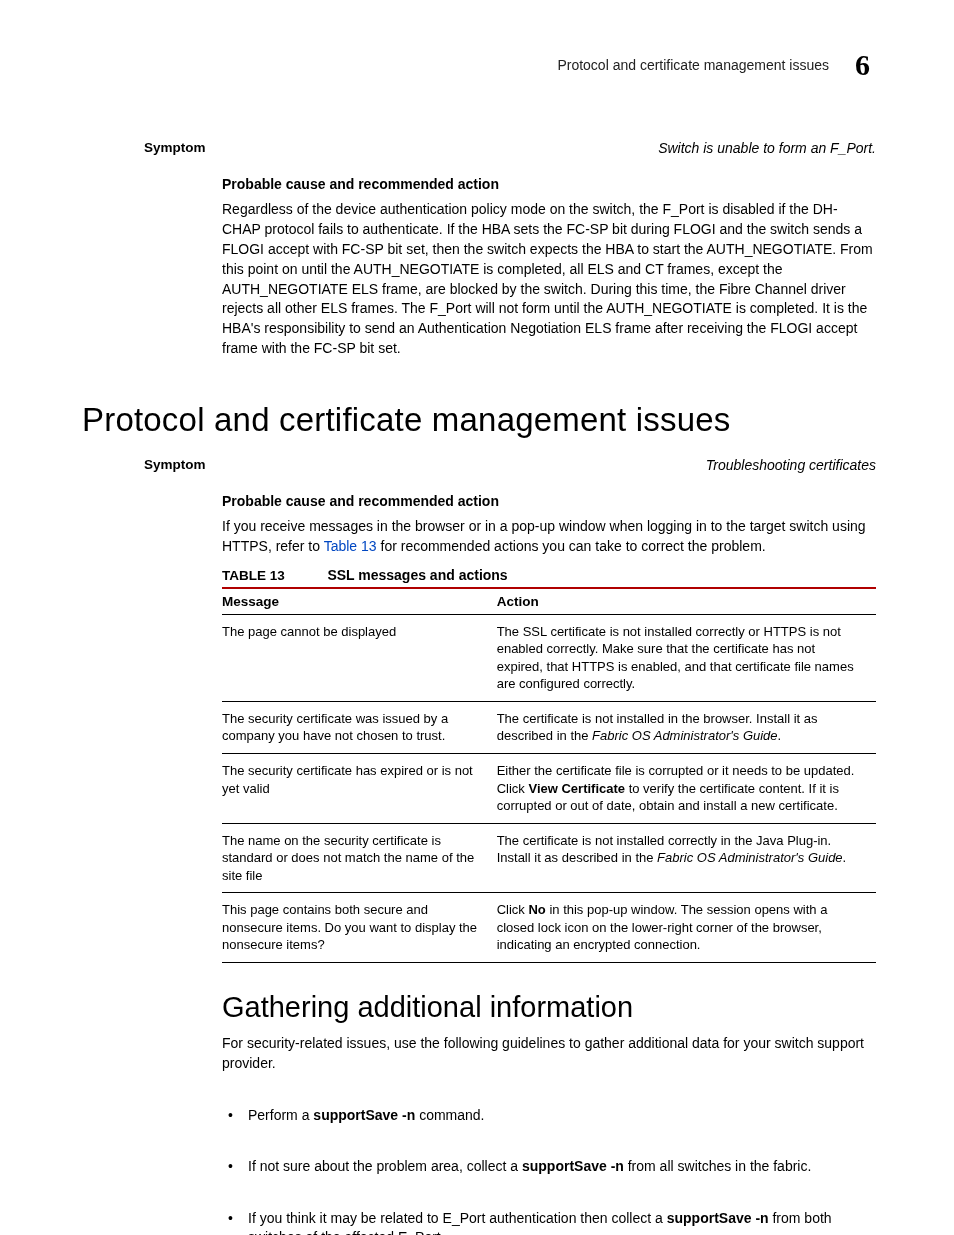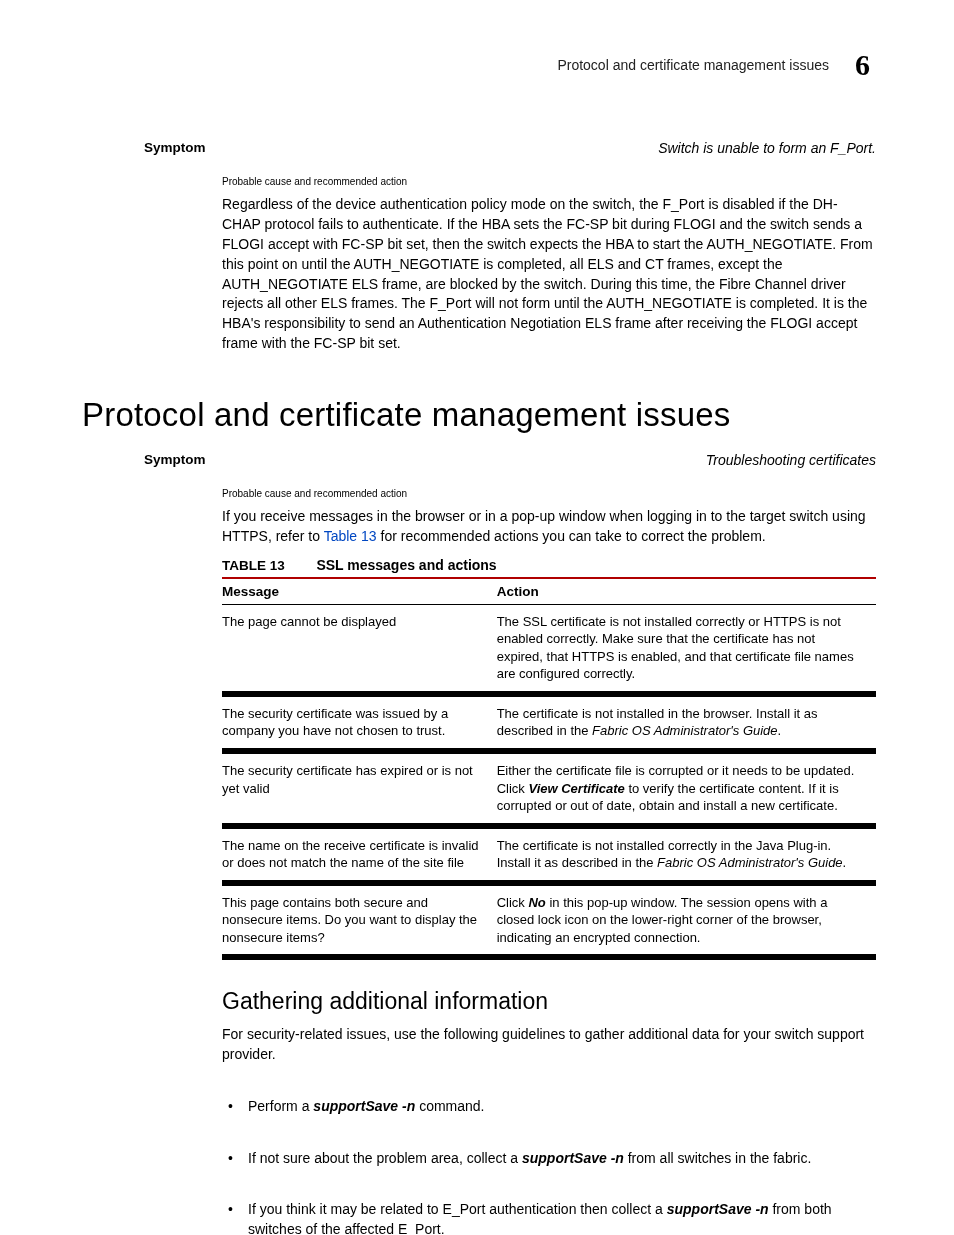--- a/index.html
+++ b/index.html
@@ -49,64 +49,64 @@
   .symptom-text {
     flex: 1;
     font-style: italic;
     font-size: 14px;
     text-align: right;
   }
   .content-block {
     margin-left: 140px;
     margin-bottom: 12px;
   }
-  .bold { font-weight: 700; font-style: italic; }
+  .bold { font-weight: 700; }
   .sub-heading {
-    font-weight: 400;
-    font-size: 10px;
+    font-weight: 700;
+    font-size: 14px;
     margin: 20px 0 8px 0;
   }
   .para {
     line-height: 1.42;
     margin-bottom: 10px;
     font-size: 14px;
   }
   h1.section-title {
     font-family: "Arial Narrow", Arial, sans-serif;
     font-stretch: condensed;
     font-size: 33px;
     font-weight: 400;
     margin: 42px 0 18px 0;
     letter-spacing: 0.2px;
   }
   h2.subsection-title {
     font-family: "Arial Narrow", Arial, sans-serif;
     font-stretch: condensed;
-    font-size: 23px;
+    font-size: 29px;
     font-weight: 400;
     margin: 28px 0 10px 0;
   }
   .xref { color: #0047c2; }
   .italic { font-style: italic; }
   .table-caption {
     font-size: 13px;
     margin-bottom: 4px;
   }
   .table-caption .tlabel {
     font-family: "Arial Narrow", Arial, sans-serif;
     font-stretch: condensed;
     font-weight: 700;
     font-size: 13.5px;
   }
   .table-caption .ttitle {
     font-family: "Arial Narrow", Arial, sans-serif;
     font-stretch: condensed;
     font-weight: 700;
     font-size: 14px;
-    margin-left: 28px;
+    margin-left: 39px;
     text-align: right;
   }
   table.msg {
     width: 100%;
     border-collapse: collapse;
     font-size: 13px;
   }
   table.msg thead tr {
     border-top: 2px solid #b00000;
     border-bottom: 1px solid #000;
@@ -117,21 +117,21 @@
     font-weight: 700;
     text-align: left;
     padding: 5px 8px 5px 0;
     font-size: 13.5px;
     margin-left: 32px;
   }
   table.msg td {
     vertical-align: top;
     padding: 8px 12px 8px 0;
     line-height: 1.35;
-    border-bottom: 6px solid #000000;
+    border-bottom: 1px solid #000000;
   }
   table.msg th:first-child,
   table.msg td:first-child {
     width: 42%;
   }
   ul.bullets {
     list-style: none;
     padding-left: 0;
     margin: 8px 0;
   }
@@ -201,21 +201,21 @@
         </tr>
         <tr>
           <td>The security certificate was issued by a company you have not chosen to trust.</td>
           <td><span>The certificate is not installed in the browser. Install it as described in the </span><span class="italic">Fabric OS Administrator's Guide</span><span>.</span></td>
         </tr>
         <tr>
           <td>The security certificate has expired or is not yet valid</td>
           <td><span>Either the certificate file is corrupted or it needs to be updated. Click </span><span class="bold">View Certificate</span><span> to verify the certificate content. If it is corrupted or out of date, obtain and install a new certificate.</span></td>
         </tr>
         <tr>
-          <td>The name on the receive certificate is invalid or does not match the name of the site file</td>
+          <td>The name on the security certificate is standard or does not match the name of the site file</td>
           <td><span>The certificate is not installed correctly in the Java Plug-in. Install it as described in the </span><span class="italic">Fabric OS Administrator's Guide</span><span>.</span></td>
         </tr>
         <tr>
           <td>This page contains both secure and nonsecure items. Do you want to display the nonsecure items?</td>
           <td><span>Click </span><span class="bold">No</span><span> in this pop-up window. The session opens with a closed lock icon on the lower-right corner of the browser, indicating an encrypted connection.</span></td>
         </tr>
       </tbody>
     </table>
 
     <h2 class="subsection-title">Gathering additional information</h2>

